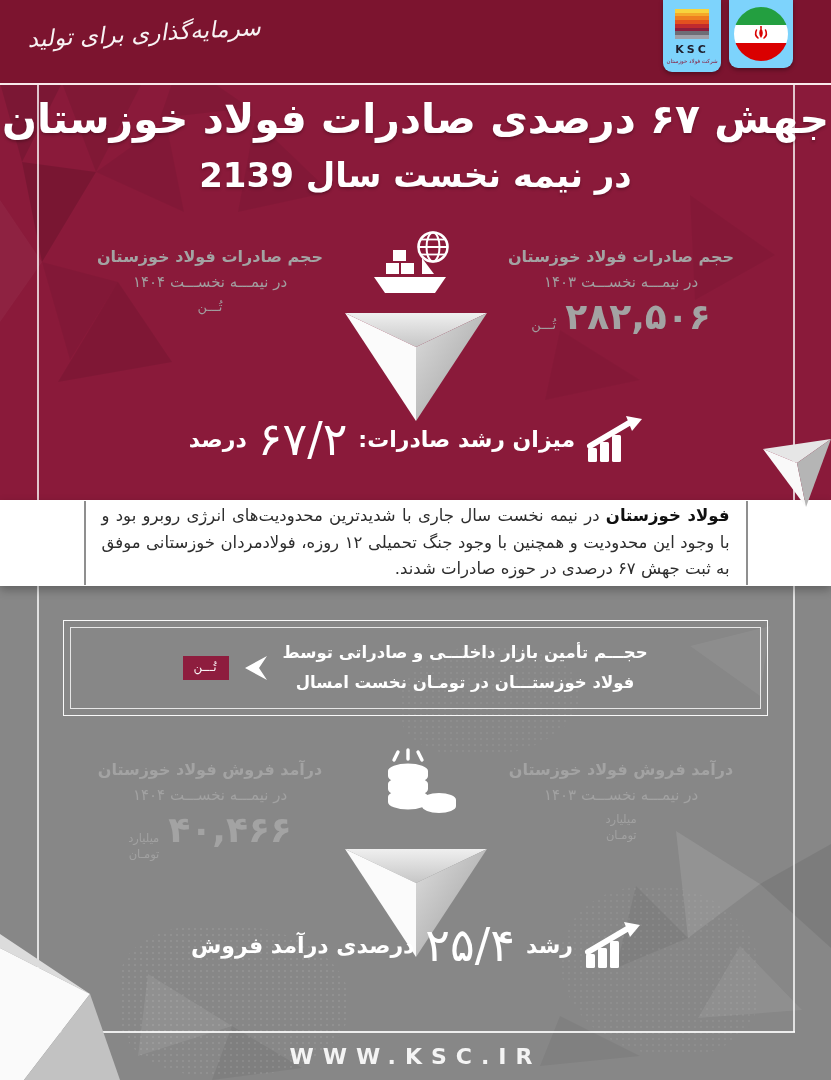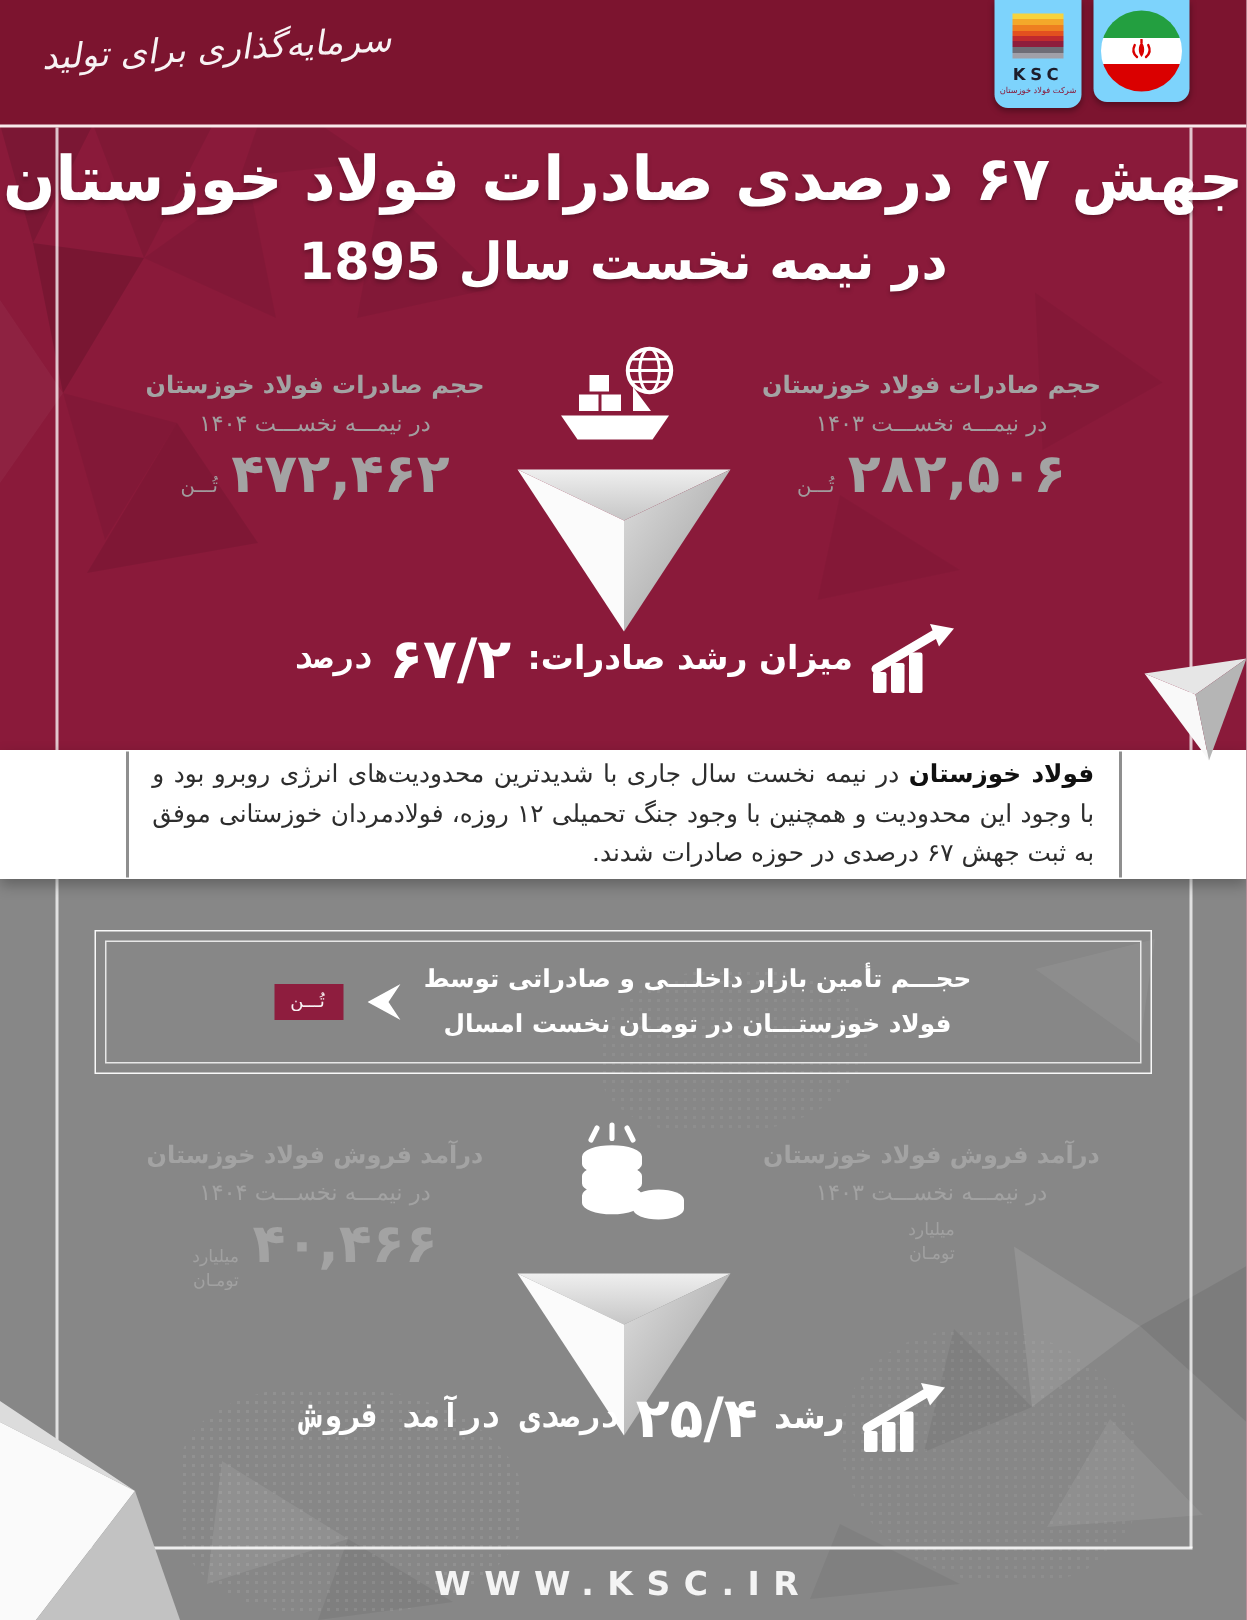--- a/index.html
+++ b/index.html
@@ -56,22 +56,22 @@
   .coins-icon{top:748px;}
   .big-arrow{position:absolute;left:50%;transform:translateX(-50%);z-index:4;}
   .arrow-1{top:307px;}
   .arrow-2{top:843px;}
   
   .growth-row{position:absolute;left:0;width:100%;display:flex;direction:rtl;justify-content:center;
               align-items:center;gap:11px;color:#fff;z-index:4;}
   .growth-1{top:416px;}
   .growth-2{top:922px;}
   .growth-label{font-size:22px;font-weight:bold;}
-  .growth-value{font-size:37px;font-weight:bold;line-height:1;letter-spacing:1px;}
-  .growth-unit{font-size:22px;font-weight:bold;font-family:Liberation Mono, monospace;}
+  .growth-value{font-size:46px;font-weight:normal;line-height:1;letter-spacing:1px;}
+  .growth-unit{font-size:22px;font-weight:bold;}
   
   .quote-box{position:absolute;top:500px;left:0;width:100%;height:86px;background:#fff;z-index:3;
              display:flex;align-items:center;justify-content:center;box-shadow:0 4px 9px rgba(0,0,0,.28);}
   .quote-text{width:628px;padding:2px 16px;border-left:2px solid #8f8f8f;border-right:2px solid #8f8f8f;
               direction:rtl;text-align:justify;font-size:16.5px;line-height:1.6;color:#2d2d2d;}
   .quote-lead{font-weight:bold;color:#101010;}
   
   .gray-section{position:absolute;top:586px;left:0;width:100%;height:494px;background:#878787;z-index:0;}
   
   .supply-box{position:absolute;top:620px;left:63px;right:63px;height:96px;z-index:4;
@@ -131,36 +131,35 @@
     </div>
   </div>
 
   <div class="line-top"></div>
   <div class="vline vline-left"></div>
   <div class="vline vline-right"></div>
   <div class="hline-bottom"></div>
 
   <div class="title">
     <div class="title-line1">جهش ۶۷ درصدی صادرات فولاد خوزستان</div>
-    <div class="title-line2">در نیمه نخست سال 1895</div>
+    <div class="title-line2">در نیمه نخست سال 2139</div>
   </div>
 
   <div class="stat exp-right">
     <div class="stat-h">حجم صادرات فولاد خوزستان</div>
     <div class="stat-p">در نیمـــه نخســـت ۱۴۰۳</div>
     <div class="value-row">
       <span class="stat-value">۲۸۲,۵۰۶</span>
       <span class="stat-unit">تُـــن</span>
     </div>
   </div>
   <div class="stat exp-left">
     <div class="stat-h">حجم صادرات فولاد خوزستان</div>
     <div class="stat-p">در نیمـــه نخســـت ۱۴۰۴</div>
     <div class="value-row">
-      <span class="stat-value">۴۷۲,۴۶۲</span>
       <span class="stat-unit">تُـــن</span>
     </div>
   </div>
 
   <svg class="center-icon ship-icon" width="100" height="82" viewBox="0 0 100 82">
     <g stroke="#fff" fill="none">
       <circle cx="67" cy="17" r="14.5" stroke-width="2.6"></circle>
       <ellipse cx="67" cy="17" rx="6.5" ry="14.5" stroke-width="2"></ellipse>
       <line x1="52.5" y1="17" x2="81.5" y2="17" stroke-width="2"></line>
       <line x1="54.5" y1="9.5" x2="79.5" y2="9.5" stroke-width="1.8"></line>

